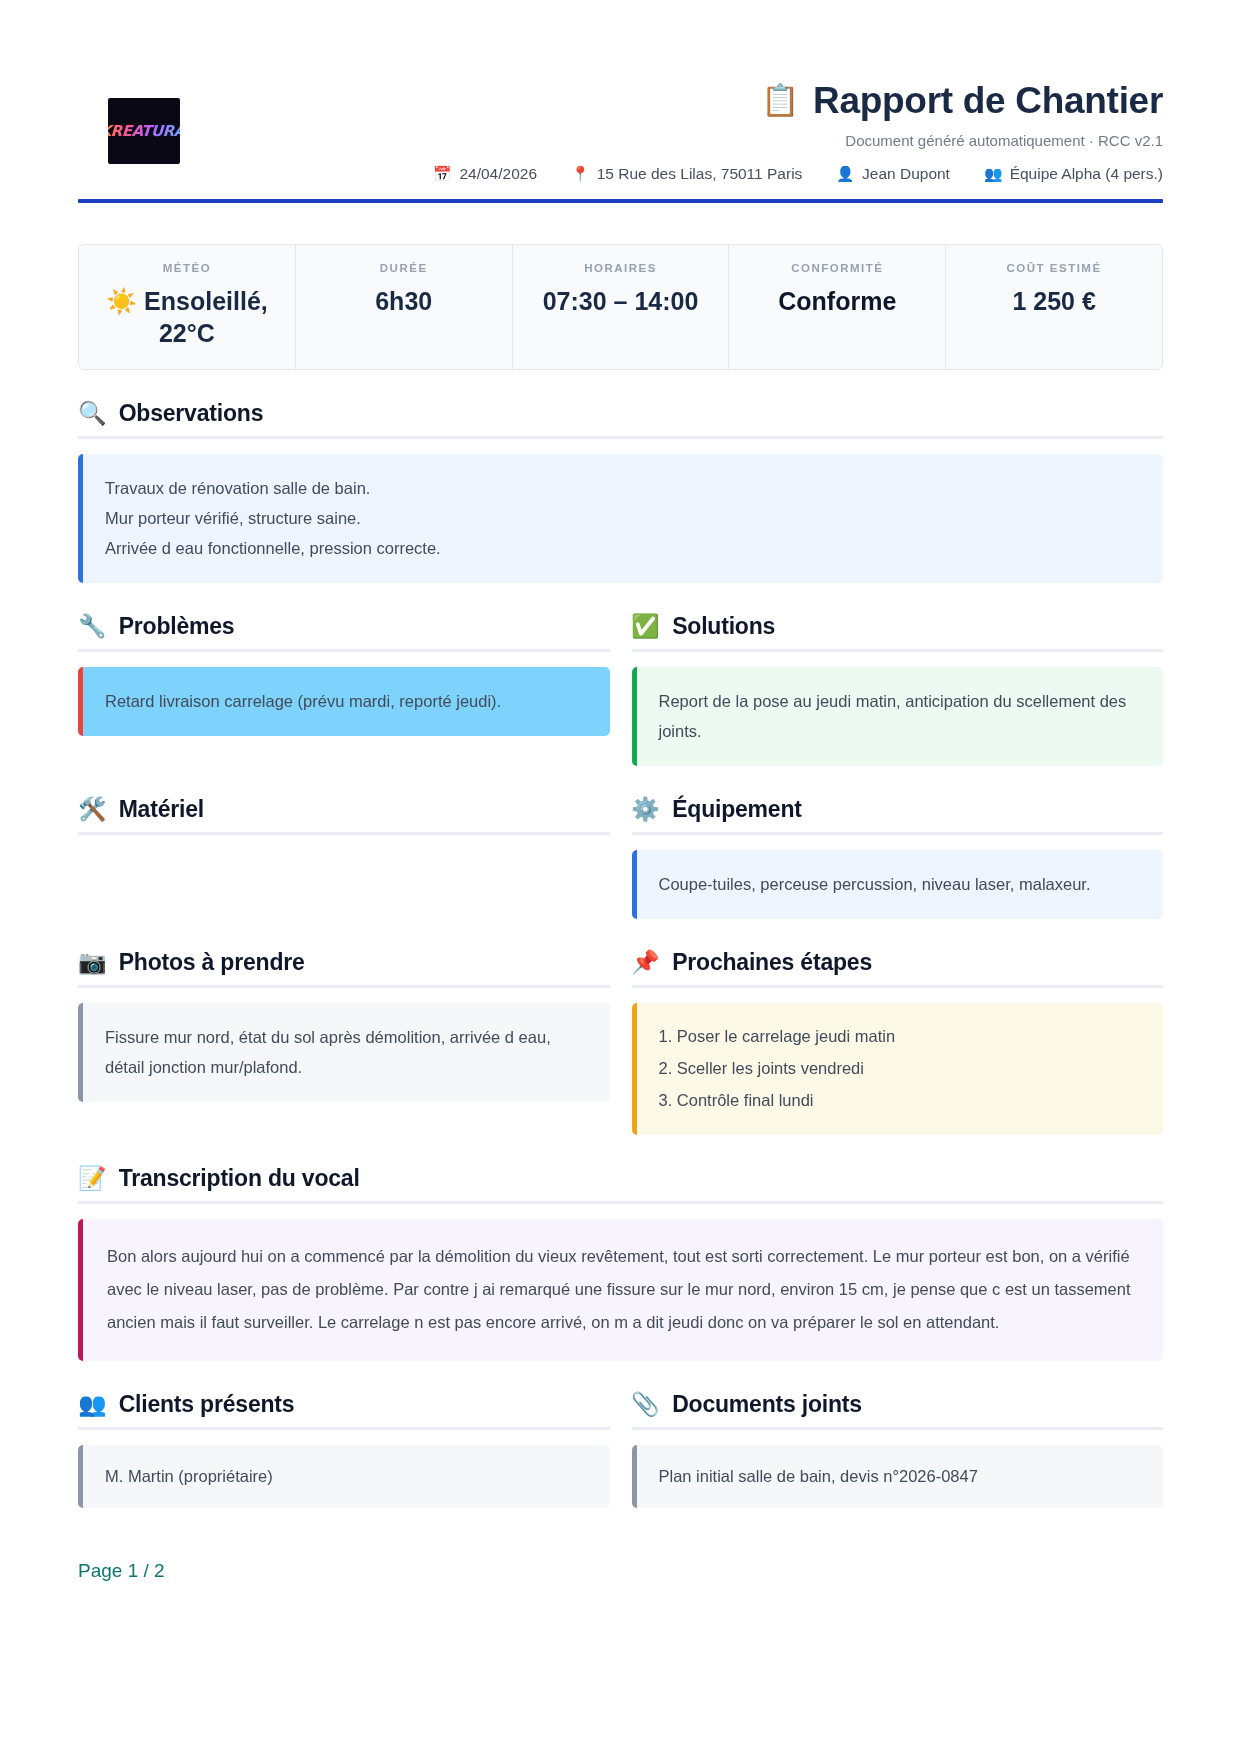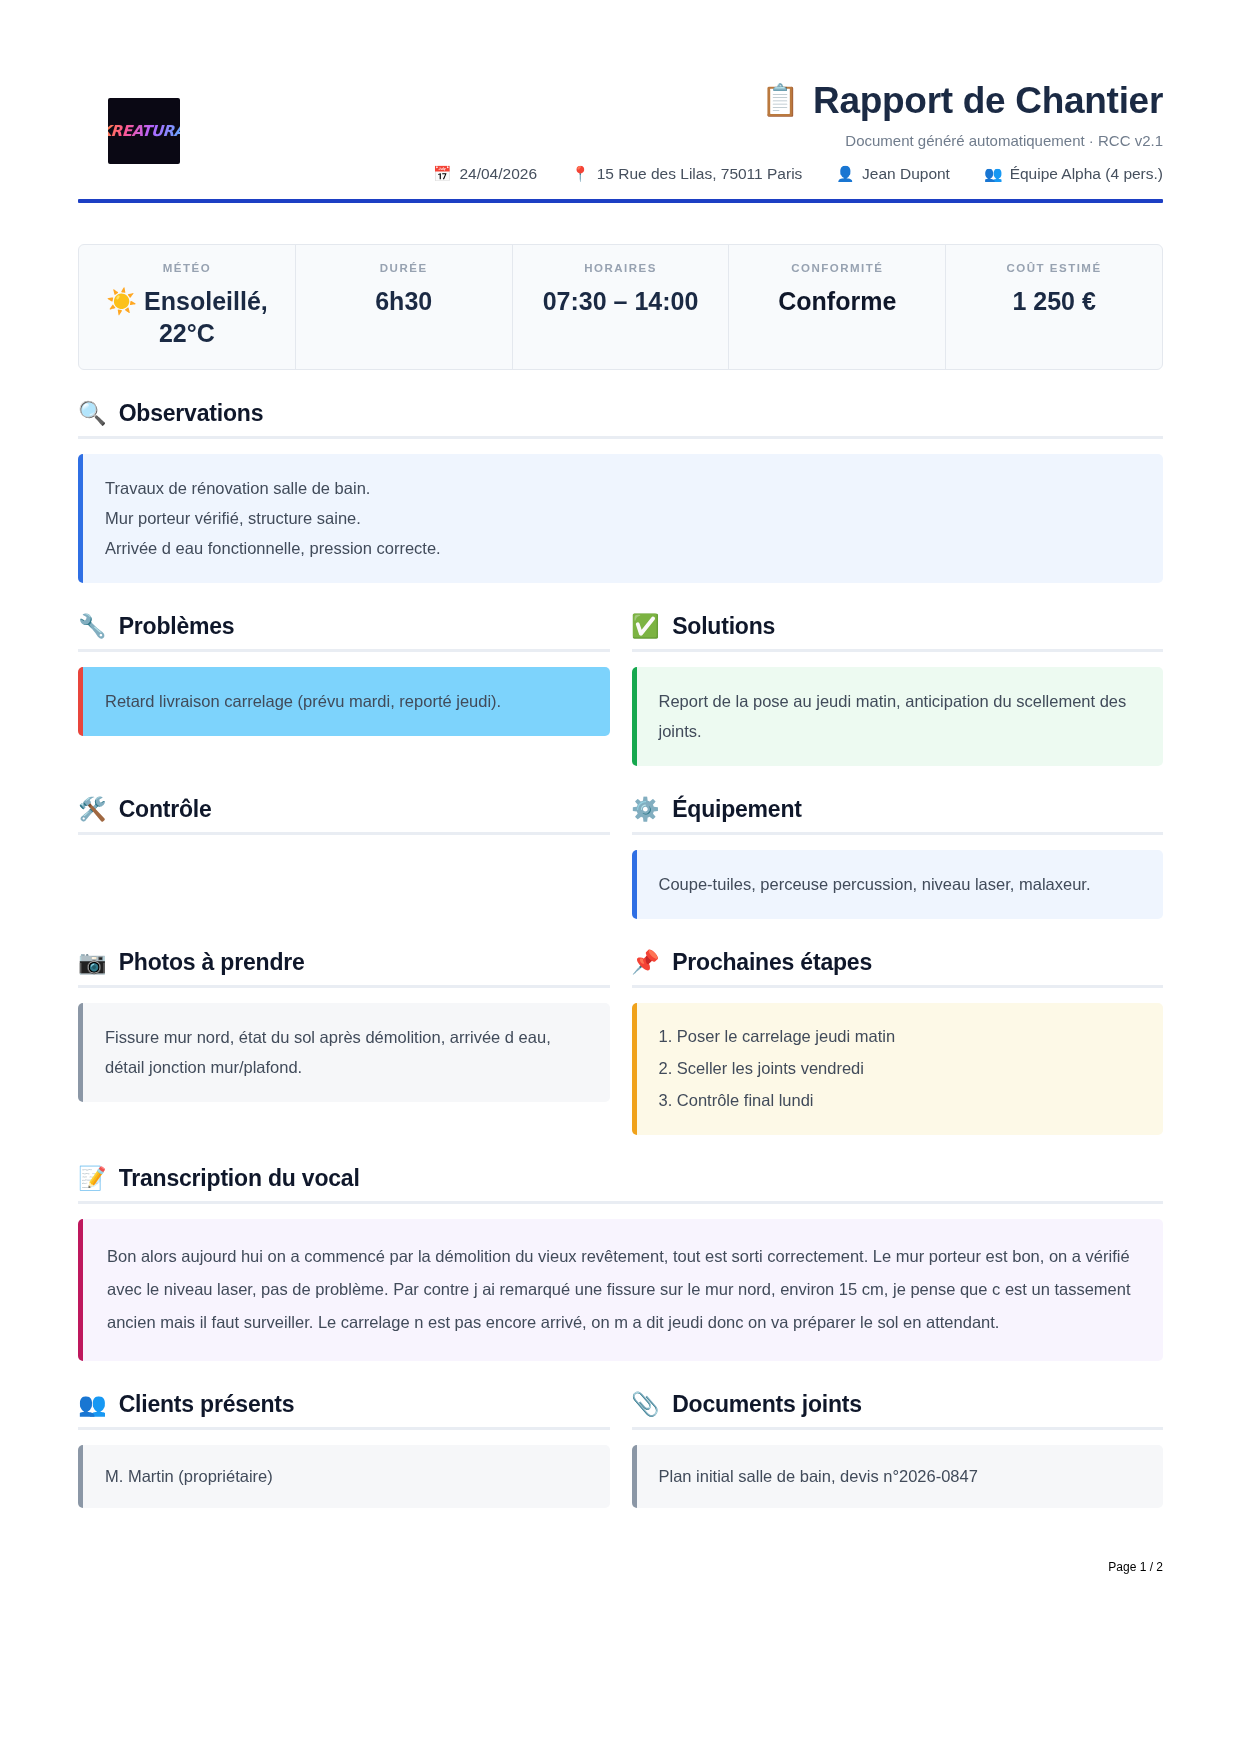--- a/index.html
+++ b/index.html
@@ -181,23 +181,23 @@
     padding: 21px 24px 22px 24px;
   }
 
   .bottom-two { display: flex; gap: 22px; margin-top: 30px; }
   .bottom-two .panel { margin-top: 15px; padding-top: 16px; padding-bottom: 17px; }
 
   
   .footer {
     margin-top: 52px;
     padding-bottom: 40px;
-    text-align: right;
-    font-size: 12px;
-    color: #000000;
+    text-align: left;
+    font-size: 19px;
+    color: #0f766e;
   }
 </style>
 </head>
 <body>
 
 <div class="page">
 
   <div class="header">
     <div class="header-top">
 
@@ -284,21 +284,21 @@
         <span class="sec-title">Solutions</span>
       </div>
       <div class="panel green">Report de la pose au jeudi matin, anticipation du scellement des joints.</div>
     </div>
   </div>
 
   <div class="two-col">
     <div class="col">
       <div class="sec-head">
         <span class="s-icon">🛠️</span>
-        <span class="sec-title">Contrôle</span>
+        <span class="sec-title">Matériel</span>
       </div>
     </div>
     <div class="col">
       <div class="sec-head">
         <span class="s-icon">⚙️</span>
         <span class="sec-title">Équipement</span>
       </div>
       <div class="panel blue">Coupe-tuiles, perceuse percussion, niveau laser, malaxeur.</div>
     </div>
   </div>

